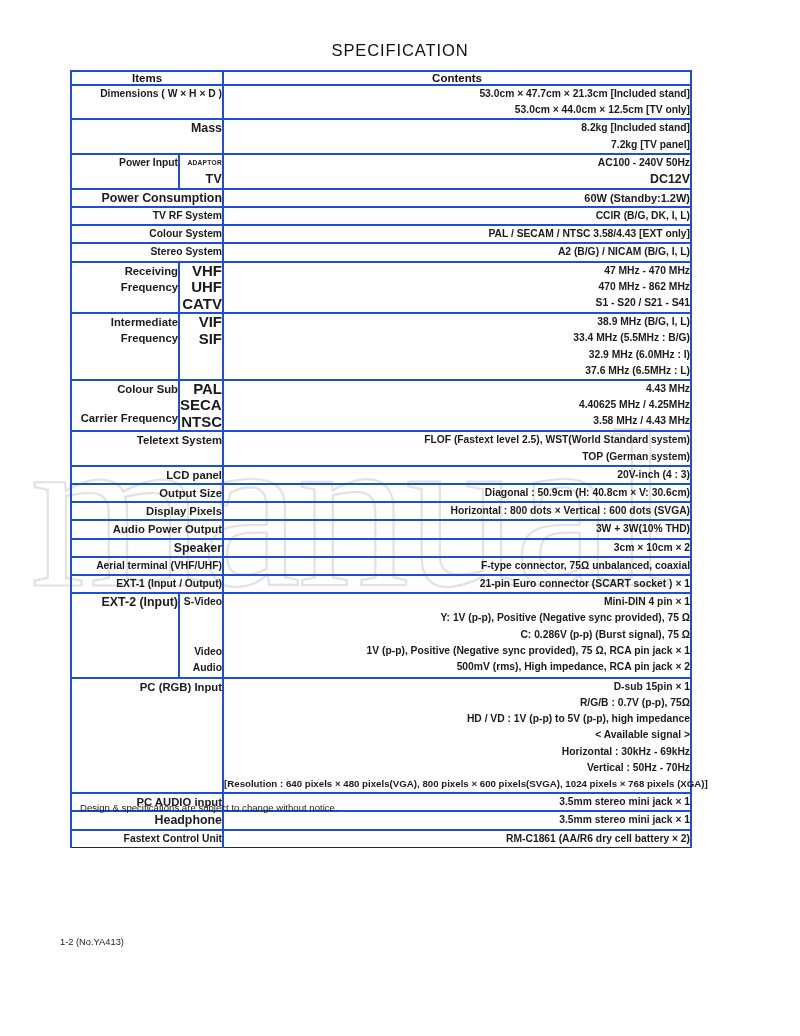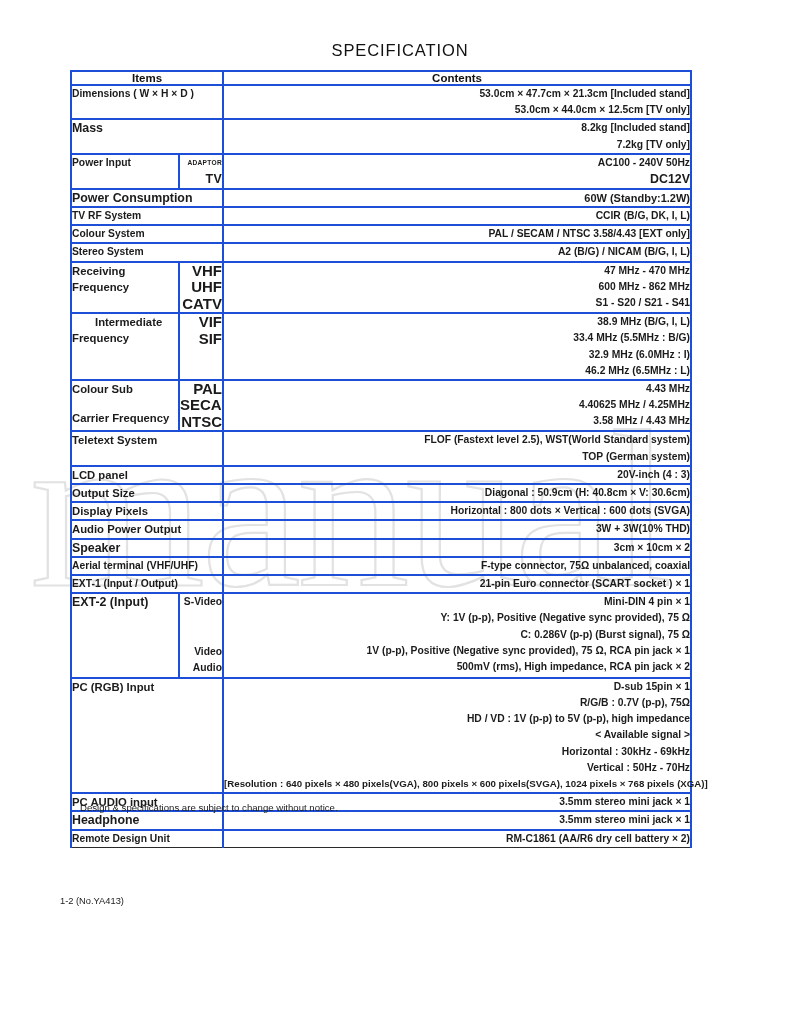--- a/index.html
+++ b/index.html
@@ -81,20 +81,21 @@
     font-size: 11.5px;
     padding: 4px 0 5px 0;
     color: #111;
   }
 
   .item-cell {
     padding: 4px 0 4px 5px;
     font-size: 10.3px;
     line-height: 15px;
     color: #1b1b1b;
+    text-align: right;
   }
   .item-cell.big { font-size: 12.4px; line-height: 16px; }
   .item-cell.mid { font-size: 11.3px; line-height: 16px; }
 
   .sub-cell {
     padding: 4px 4px 4px 0;
     text-align: right;
     font-size: 15px;
     line-height: 16.5px;
     color: #1b1b1b;
@@ -118,21 +119,21 @@
   #note {
     position: absolute;
     left: 80px;
     top: 802px;
     font-size: 9.6px;
     color: #1b1b1b;
   }
   #footer {
     position: absolute;
     left: 60px;
-    top: 896px;
+    top: 937px;
     font-size: 9.3px;
     color: #1b1b1b;
   }
 </style>
 </head>
 <body>
 
 <div id="watermark">
   <svg width="800" height="230" viewBox="0 0 800 230">
     <text x="30" y="185">manual</text>
@@ -160,21 +161,21 @@
           <td class="item-cell" colspan="2">Dimensions ( W × H × D )</td>
           <td class="content-cell">
             <span class="ln">53.0cm × 47.7cm × 21.3cm [Included stand]</span>
             <span class="ln">53.0cm × 44.0cm × 12.5cm [TV only]</span>
           </td>
         </tr>
         <tr>
           <td class="item-cell big" colspan="2">Mass</td>
           <td class="content-cell">
             <span class="ln">8.2kg [Included stand]</span>
-            <span class="ln">7.2kg [TV only]</span>
+            <span class="ln">7.2kg [TV panel]</span>
           </td>
         </tr>
         <tr>
           <td class="item-cell">Power Input</td>
           <td class="sub-cell tiny">
             <span class="ln" style="font-size: 6.6px; line-height: 16px;">ADAPTOR</span>
             <span class="ln" style="font-size: 12.4px; line-height: 17px;">TV</span>
           </td>
           <td class="content-cell">
             <span class="ln" style="font-size: 10.3px; line-height: 16px;">AC100 - 240V 50Hz</span>
@@ -207,38 +208,38 @@
         </tr>
         <tr>
           <td class="item-cell mid">Receiving Frequency</td>
           <td class="sub-cell">
             <span class="ln">VHF</span>
             <span class="ln">UHF</span>
             <span class="ln">CATV</span>
           </td>
           <td class="content-cell">
             <span class="ln">47 MHz - 470 MHz</span>
-            <span class="ln">600 MHz - 862 MHz</span>
+            <span class="ln">470 MHz - 862 MHz</span>
             <span class="ln">S1 - S20 / S21 - S41</span>
           </td>
         </tr>
         <tr>
           <td class="item-cell mid">
             <span class="ln" style="display: block; margin-left: 23px;">Intermediate</span>
             <span class="ln" style="display: block;">Frequency</span>
           </td>
           <td class="sub-cell">
             <span class="ln">VIF</span>
             <span class="ln">SIF</span>
           </td>
           <td class="content-cell">
             <span class="ln">38.9 MHz (B/G, I, L)</span>
             <span class="ln">33.4 MHz (5.5MHz : B/G)</span>
             <span class="ln">32.9 MHz (6.0MHz : I)</span>
-            <span class="ln">46.2 MHz (6.5MHz : L)</span>
+            <span class="ln">37.6 MHz (6.5MHz : L)</span>
           </td>
         </tr>
         <tr>
           <td class="item-cell mid thick-bottom">
             <span class="ln" style="display: block;">Colour Sub</span>
             <span class="ln" style="display: block; margin-top: 13px;">Carrier Frequency</span>
           </td>
           <td class="sub-cell thick-bottom">
             <span class="ln">PAL</span>
             <span class="ln">SECAM</span>
@@ -334,21 +335,21 @@
             <span class="ln">3.5mm stereo mini jack × 1</span>
           </td>
         </tr>
         <tr>
           <td class="item-cell big" colspan="2">Headphone</td>
           <td class="content-cell">
             <span class="ln">3.5mm stereo mini jack × 1</span>
           </td>
         </tr>
         <tr>
-          <td class="item-cell thick-bottom" colspan="2">Remote Design Unit</td>
+          <td class="item-cell thick-bottom" colspan="2">Fastext Control Unit</td>
           <td class="content-cell thick-bottom">
             <span class="ln">RM-C1861 (AA/R6 dry cell battery × 2)</span>
           </td>
         </tr>
       </tbody>
   </table>
 
   <div id="note">Design &amp; specifications are subject to change without notice.</div>
   <div id="footer">1-2 (No.YA413)</div>
 

